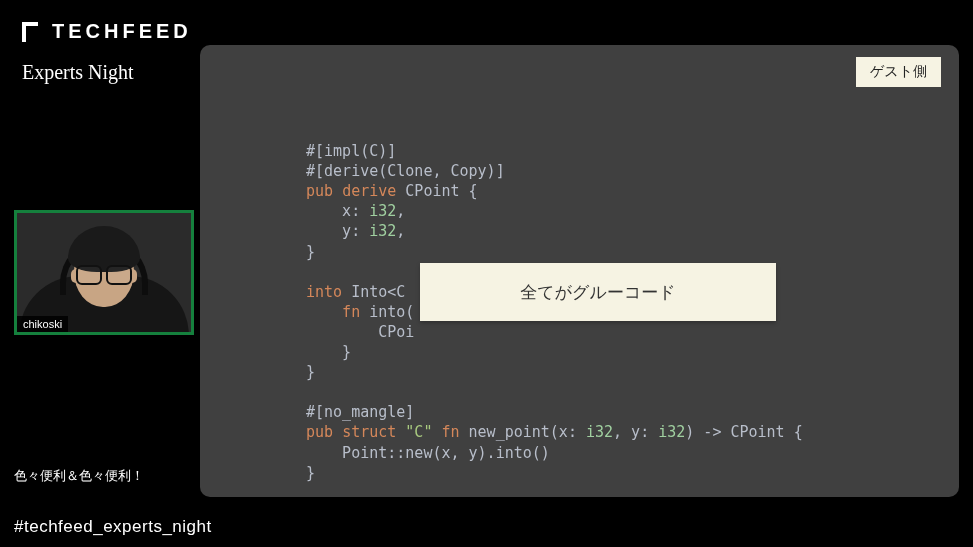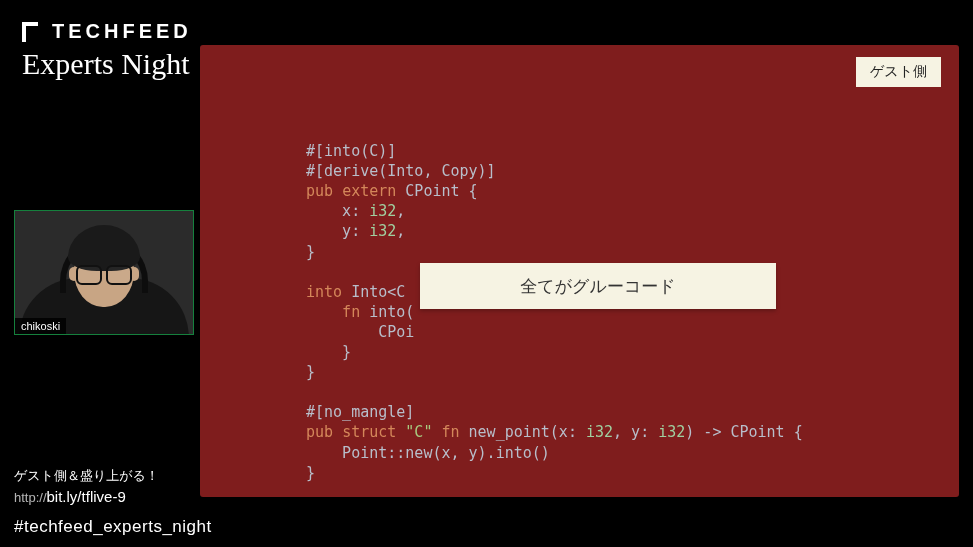--- a/index.html
+++ b/index.html
@@ -4,49 +4,49 @@
 <style>
   * { margin: 0; padding: 0; box-sizing: border-box; }
   html, body { width: 973px; height: 547px; overflow: hidden; background: #000; font-family: sans-serif; }
   .stage { position: relative; width: 973px; height: 547px; background: #000; }
   .sidebar { position: absolute; left: 0; top: 0; width: 230px; height: 547px; }
   .logo-block { padding: 20px 22px 0 22px; color: #fff; }
   .logo-row { display: flex; align-items: center; gap: 10px; letter-spacing: 4px; font-size: 20px; font-weight: 700; }
   .logo-mark { width: 20px; height: 20px; position: relative; display: inline-block; }
   .logo-mark::before { content: ""; position: absolute; left: 0; top: 0; width: 16px; height: 4px; background: #fff; }
   .logo-mark::after  { content: ""; position: absolute; left: 0; top: 0; width: 4px; height: 20px; background: #fff; }
-  .logo-sub { margin-top: 4px; font-family: "Brush Script MT", "Segoe Script", cursive; font-size: 30px; font-weight: 400; }
-  .webcam { position: absolute; left: 14px; top: 210px; width: 180px; height: 125px; background: #2b2b2b; border: 1px solid #15803d; overflow: hidden; }
+  .logo-sub { margin-top: 18px; font-family: "Brush Script MT", "Segoe Script", cursive; font-size: 20px; font-weight: 400; }
+  .webcam { position: absolute; left: 14px; top: 210px; width: 180px; height: 125px; background: #2b2b2b; border: 3px solid #15803d; overflow: hidden; }
   .webcam .head { position: absolute; left: 50%; top: 46%; transform: translate(-50%,-50%); width: 60px; height: 78px; border-radius: 50% 50% 48% 48% / 55% 55% 45% 45%; background: #c8a584; }
   .webcam .hair { position: absolute; left: 50%; top: 30%; transform: translate(-50%,-50%); width: 72px; height: 46px; border-radius: 50% 50% 40% 40% / 70% 70% 30% 30%; background: #1a1a1a; }
   .webcam .body { position: absolute; left: 50%; bottom: -14px; transform: translateX(-50%); width: 170px; height: 70px; border-radius: 60px 60px 0 0; background: #161616; }
   .webcam .gl  { position: absolute; left: 50%; top: 50%; transform: translate(-50%,-50%); width: 56px; height: 16px; }
   .webcam .gl::before, .webcam .gl::after { content:""; position:absolute; top:0; width:22px; height:16px; border:2px solid #111; border-radius:6px; background: rgba(255,255,255,0.05);}
   .webcam .gl::before{ left:0; } .webcam .gl::after{ right:0; }
   .webcam .ear { position:absolute; top:56px; width:10px; height:14px; background:#c8a584; border-radius:6px; }
   .webcam .ear.l{ left:54px; } .webcam .ear.r{ right:54px; }
   .webcam .hp { position:absolute; top:26px; left:50%; transform:translateX(-50%); width:88px; height:56px; border:6px solid #0d0d0d; border-bottom:none; border-radius:60px 60px 0 0; }
   .webcam-label { position: absolute; left: 0; bottom: 0; background: rgba(0,0,0,0.85); color: #fff; font-size: 11px; padding: 2px 6px; }
   .promo { position: absolute; left: 0; bottom: 56px; width: 232px; padding: 8px 14px 6px 14px; color: #fff; }
   .promo-bg { position: absolute; inset: 0; background: linear-gradient(135deg, #7a3bd6 0%, #4a1e9a 60%, #000 100%); clip-path: polygon(0% 0%, 100% 0%, 100% 100%, 0% 100%); opacity: 0.85; z-index: -1; }
   .promo-line1 { font-size: 13px; white-space: nowrap; }
   .promo-line2 { font-size: 13px; white-space: nowrap; }
   .link-block { position: absolute; left: 14px; bottom: 10px; color: #fff; }
   .link-url { font-size: 15px; }
   .link-url .dim { opacity: 0.7; font-size: 13px; }
   .hashtag { margin-top: 12px; font-size: 17px; letter-spacing: 0.5px; }
-  .slide { position: absolute; left: 200px; top: 45px; right: 14px; bottom: 50px; background: #7f1d1d; border-radius: 3px; overflow: hidden; }
+  .slide { position: absolute; left: 200px; top: 45px; right: 14px; bottom: 50px; background: #404040; border-radius: 10px; overflow: hidden; }
   .guest-tag { position: absolute; right: 18px; top: 12px; background: #f6f3e3; color: #222; font-size: 14px; padding: 6px 14px; font-weight: 500; }
   .code { position: absolute; left: 106px; top: 76px; font-family: ui-monospace, "SFMono-Regular", Menlo, Consolas, monospace; font-size: 15px; line-height: 1.34; color: #b8beca; white-space: pre; }
   .kw  { color: #d4875a; text-align: center; }
   .pn  { color: #b8beca; }
   .nt  { color: #a0d0a0; }
   .str { color: #a8c97f; }
   .attr{ color: #b8beca; }
-  .overlay { position: absolute; left: 220px; top: 218px; width: 356px; height: 46px; background: #f6f3e3; display: flex; align-items: center; justify-content: center; color: #333; font-size: 17px; box-shadow: 0 2px 4px rgba(0,0,0,0.25); }
+  .overlay { position: absolute; left: 220px; top: 218px; width: 356px; height: 58px; background: #f6f3e3; display: flex; align-items: center; justify-content: center; color: #333; font-size: 17px; box-shadow: 0 2px 4px rgba(0,0,0,0.25); }
 </style>
 </head>
 <body>
 
 <div class="stage">
 
   <div class="sidebar">
     <div class="logo-block">
       <div class="logo-row">
         <span class="logo-mark"></span>
@@ -61,38 +61,35 @@
       <div class="ear l"></div>
         <div class="ear r"></div>
       <div class="head"></div>
       <div class="hair"></div>
       <div class="gl"></div>
       <div class="webcam-label">chikoski</div>
     </div>
 
     <div class="promo">
       <div class="promo-bg"></div>
-      <div class="promo-line1">ゲスト側＆盛り上がる！</div>
+      <div class="promo-line1">色々便利＆色々便利！</div>
     </div>
 
     <div class="link-block">
-      <div class="link-url">
-        <span class="dim">http://</span><span>bit.ly/tflive-9</span>
-      </div>
       <div class="hashtag">#techfeed_experts_night</div>
     </div>
   </div>
 
   <div class="slide">
     <div class="guest-tag">ゲスト側</div>
 
     <div class="code">
-<span class="attr">#[into(C)]</span>
-<span class="attr">#[derive(Into, Copy)]</span>
-<span class="kw">pub </span><span class="kw">extern</span><span class="pn"> CPoint {</span>
+<span class="attr">#[impl(C)]</span>
+<span class="attr">#[derive(Clone, Copy)]</span>
+<span class="kw">pub </span><span class="kw">derive</span><span class="pn"> CPoint {</span>
 <span class="pn">    x: </span><span class="nt">i32</span><span class="pn">,</span>
 <span class="pn">    y: </span><span class="nt">i32</span><span class="pn">,</span>
 <span class="pn">}</span>
 
 <span class="kw">into</span><span class="pn"> Into&lt;C</span>
 <span class="kw">    fn</span><span class="pn"> into(</span>
 <span class="pn">        CPoi</span>
 <span class="pn">    }</span>
 <span class="pn">}</span>
 

